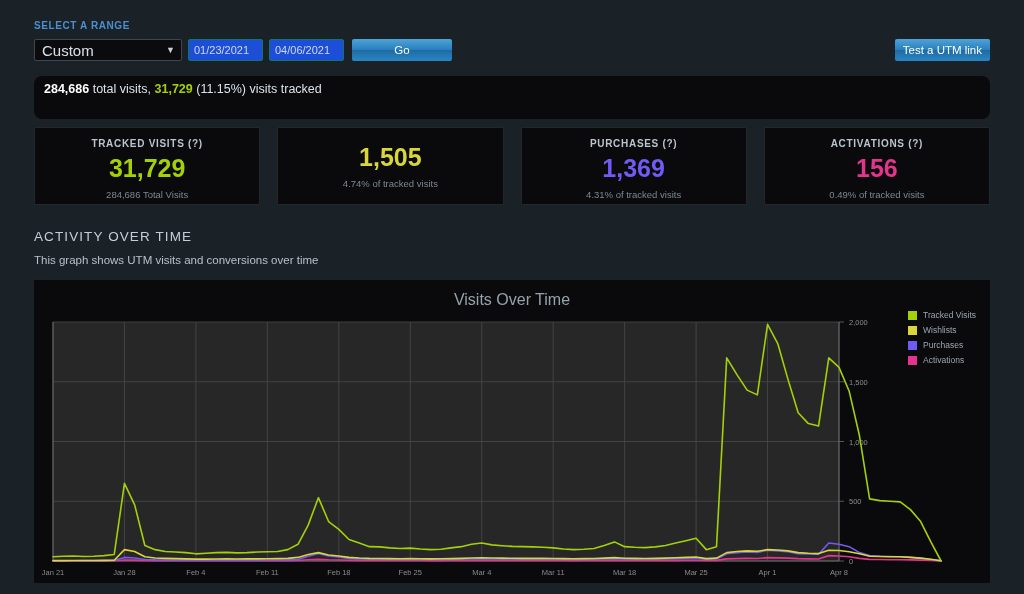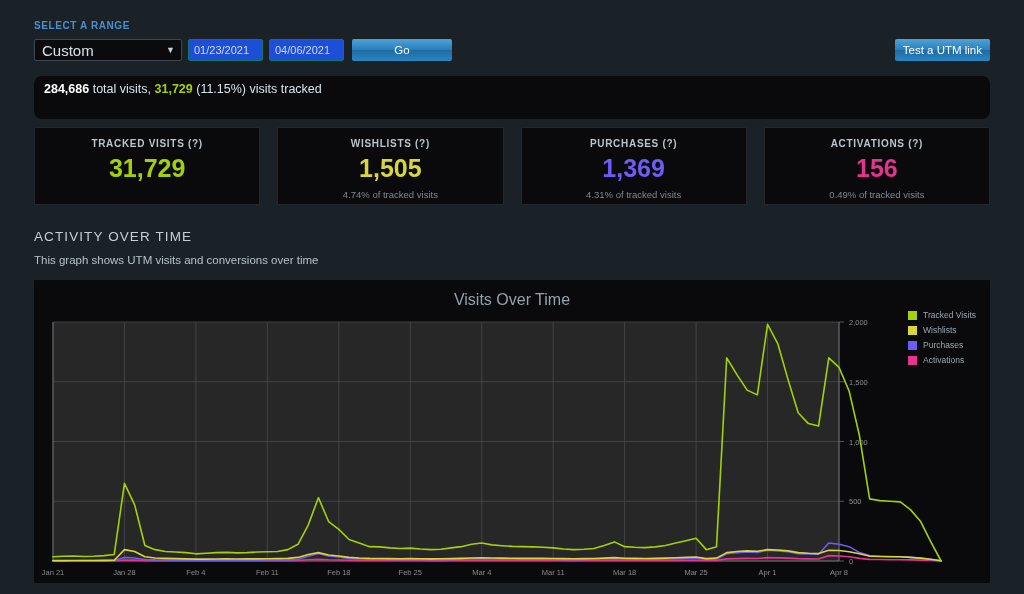--- a/index.html
+++ b/index.html
@@ -127,23 +127,23 @@
     <b>284,686</b>
     <span>total visits,</span>
     <span class="sum-green">31,729</span>
     <span>(11.15%) visits tracked</span>
   </div>
 
   <div class="cards">
     <div class="card">
       <div class="card-title">TRACKED VISITS (?)</div>
       <div class="card-value" style="color: rgb(164, 208, 7);">31,729</div>
-    </div>
-    <div class="card">
-      <div class="card-title">WISHLISTS (?)</div>
+      <div class="card-sub">284,686 Total Visits</div>
+    </div>
+    <div class="card">
       <div class="card-value" style="color: rgb(217, 214, 58);">1,505</div>
       <div class="card-sub">4.74% of tracked visits</div>
     </div>
     <div class="card">
       <div class="card-title">PURCHASES (?)</div>
       <div class="card-value" style="color: rgb(111, 91, 245);">1,369</div>
       <div class="card-sub">4.31% of tracked visits</div>
     </div>
     <div class="card">
       <div class="card-title">ACTIVATIONS (?)</div>

